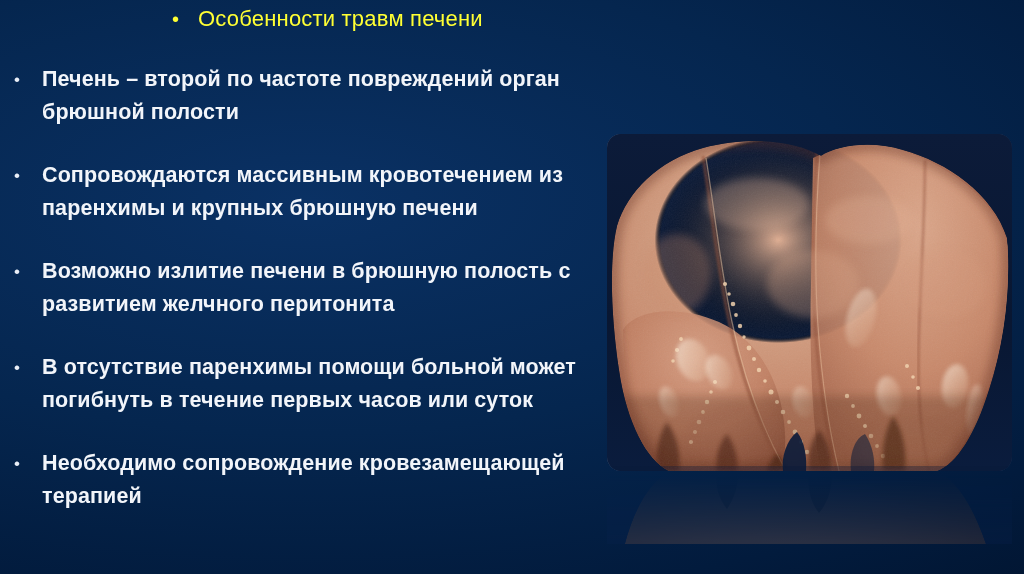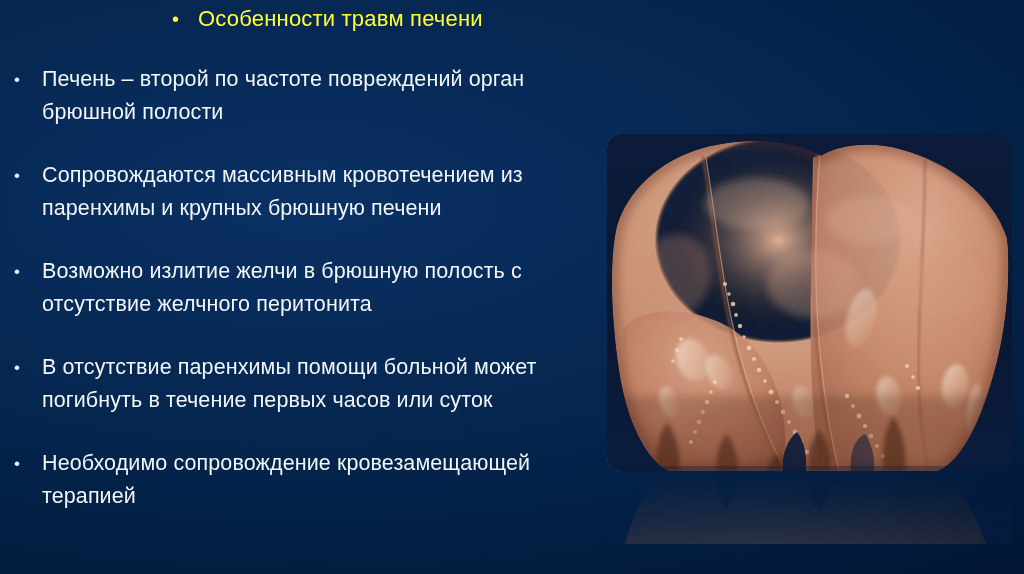--- a/index.html
+++ b/index.html
@@ -67,20 +67,21 @@
     text-align: left;
     padding-left: 6px;
     box-sizing: border-box;
   }
   .bullet-text {
     color: #f2f5fa;
     font-size: 21.5px;
     line-height: 33px;
     letter-spacing: 0.1px;
     width: 548px;
+    font-weight: bold;
   }
 
   
   #picture-frame {
     position: absolute;
     left: 607px;
     top: 134px;
     width: 405px;
     height: 337px;
     border-radius: 14px;
@@ -131,21 +132,21 @@
       <span class="bullet-text">Печень – второй по частоте повреждений орган брюшной полости</span>
     </div>
 
     <div class="bullet-row">
       <span class="bullet-mark">•</span>
       <span class="bullet-text">Сопровождаются массивным кровотечением из паренхимы и крупных брюшную печени</span>
     </div>
 
     <div class="bullet-row">
       <span class="bullet-mark">•</span>
-      <span class="bullet-text">Возможно излитие желчи в брюшную полость с отсутствие желчного перитонита</span>
+      <span class="bullet-text">Возможно излитие печени в брюшную полость с развитием желчного перитонита</span>
     </div>
 
     <div class="bullet-row">
       <span class="bullet-mark">•</span>
       <span class="bullet-text">В отсутствие паренхимы помощи больной может погибнуть в течение первых часов или суток</span>
     </div>
 
     <div class="bullet-row">
       <span class="bullet-mark">•</span>
       <span class="bullet-text">Необходимо сопровождение кровезамещающей терапией</span>

